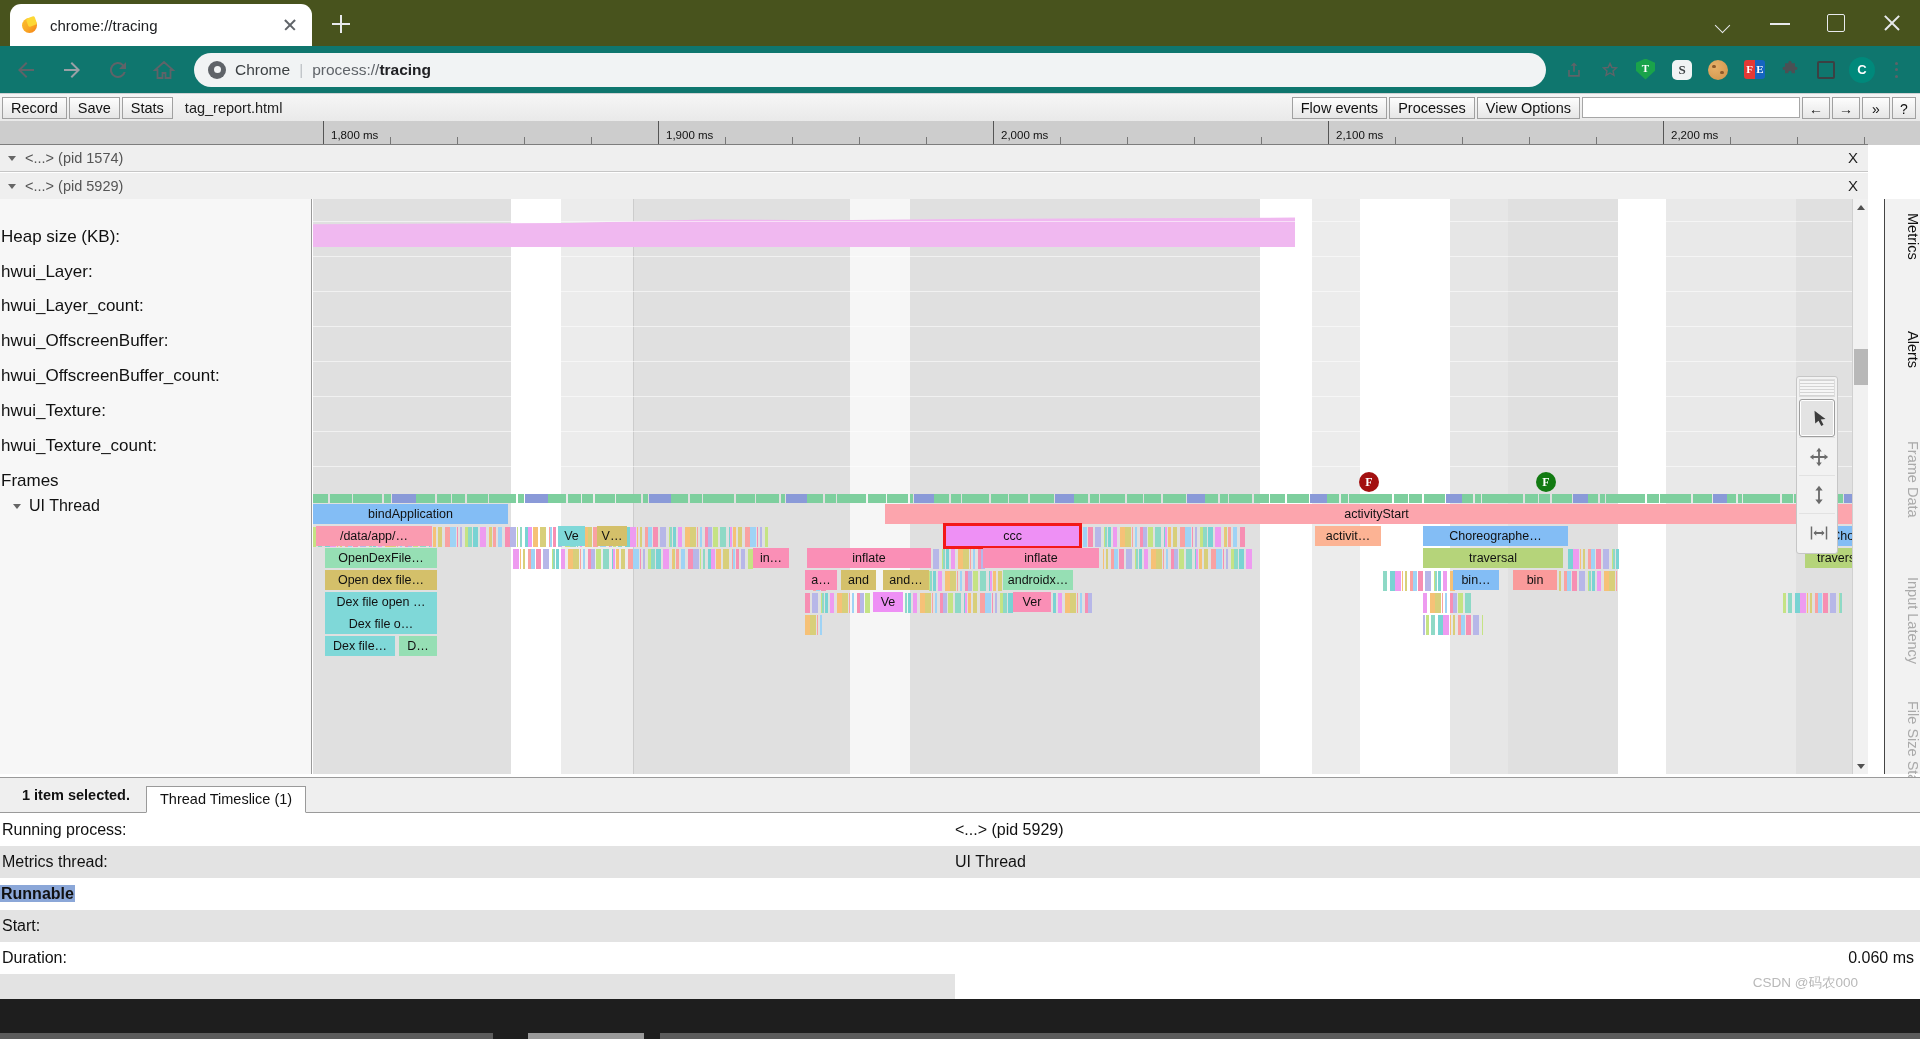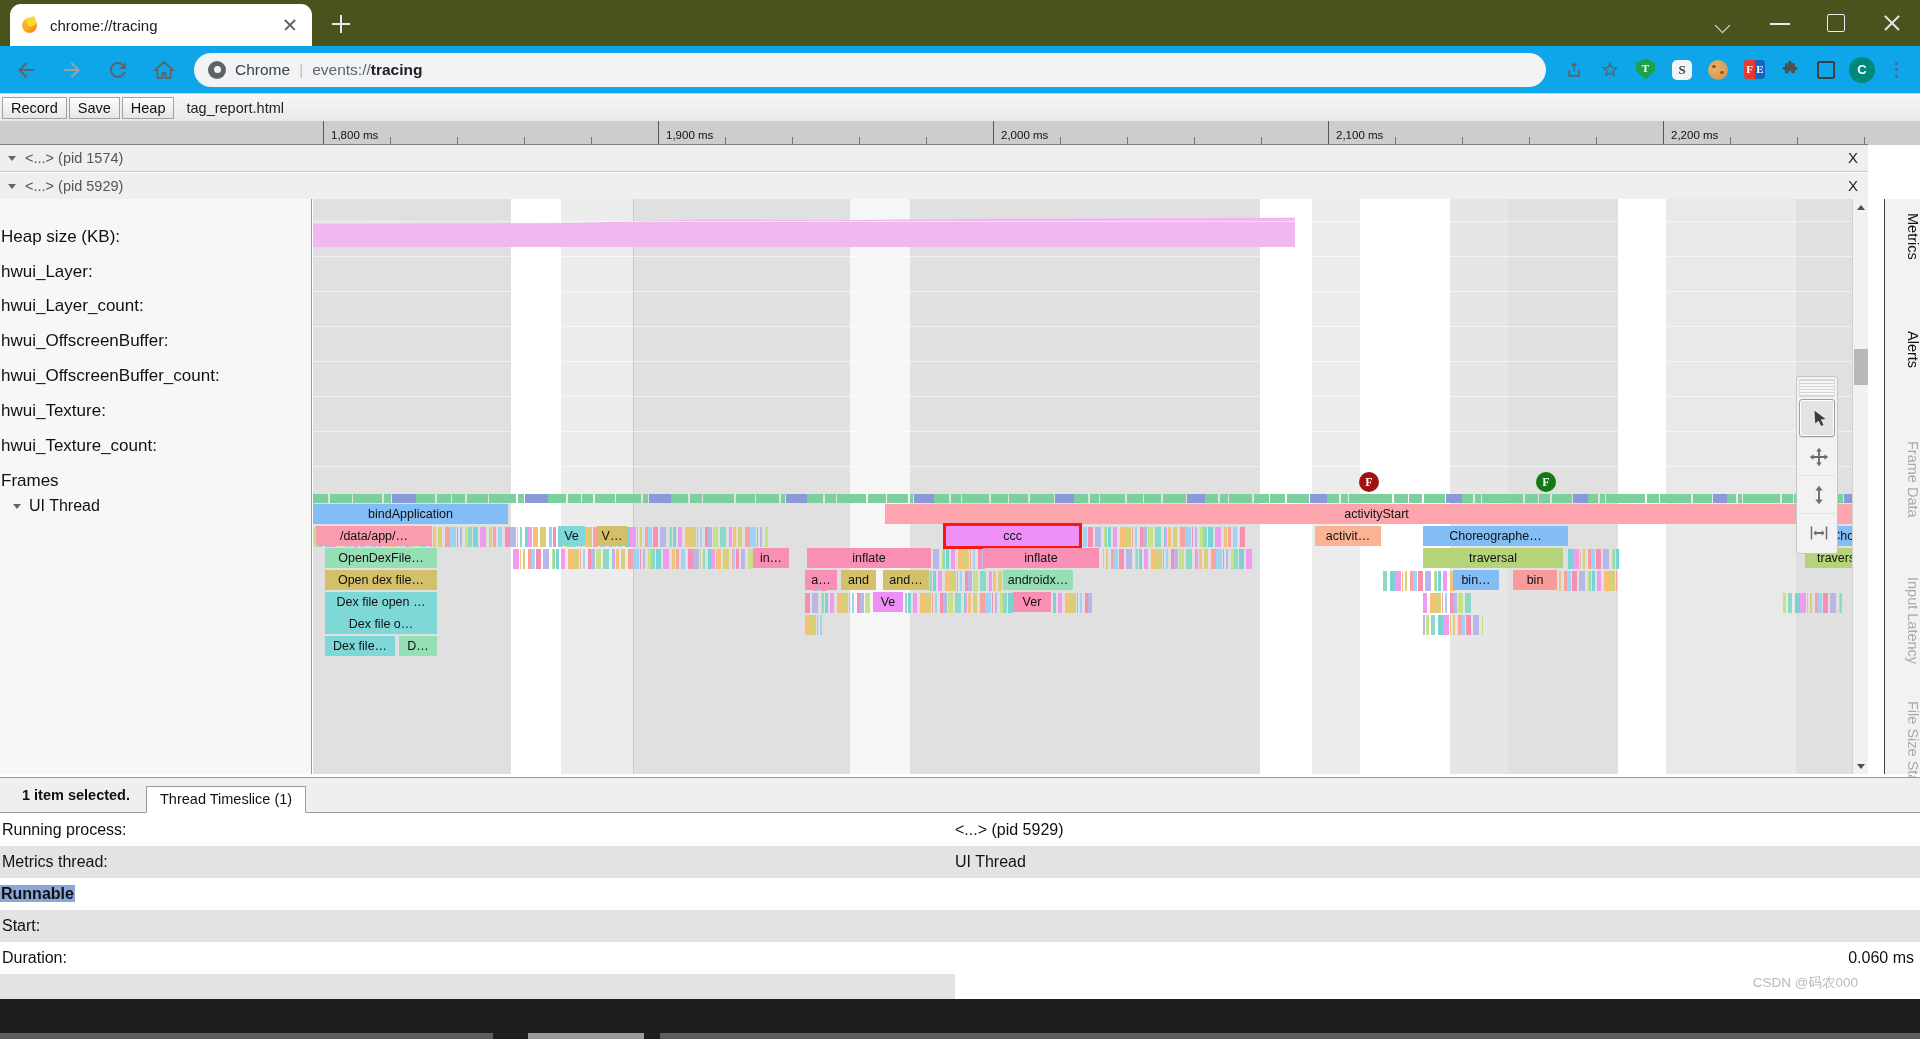--- a/index.html
+++ b/index.html
@@ -71,21 +71,21 @@
   .wc.close span.a { transform: rotate(45deg); }
   .wc.close span.b { transform: rotate(-45deg); }
   .wc.chev span {
     left: 21px; top: 20px; width: 11px; height: 11px; background: transparent;
     border-right: 1.8px solid #e8eaed; border-bottom: 1.8px solid #e8eaed;
     transform: rotate(45deg);
   }
 
   .browser-toolbar {
     position: absolute; top: 46px; left: 0; width: 1920px; height: 47px;
-    background: #0ea5e9; display: flex; align-items: center;
+    background: #0f766e; display: flex; align-items: center;
   }
   .navbtn {
     width: 40px; height: 40px; margin-left: 6px; position: relative;
     flex: 0 0 auto; cursor: pointer;
   }
   .navbtn svg { position: absolute; left: 8px; top: 8px; }
   .omnibox {
     flex: 1 1 auto; height: 34px; margin: 0 10px 0 10px;
     background: #f1f3f4; border-radius: 17px;
     display: flex; align-items: center; padding: 0 14px;
@@ -452,21 +452,21 @@
     </div>
     <div class="navbtn">
       <svg width="24" height="24" viewBox="0 0 24 24">
           <path d="M12 4 3 12h2.5v8h5v-5h3v5h5v-8H21z" fill="none" stroke="#5f6368" stroke-width="1.8"></path>
         </svg>
     </div>
     <div class="omnibox">
       <span class="omni-chrome-icon"></span>
       <span class="omni-label">Chrome</span>
       <span class="omni-sep">|</span>
-      <span class="omni-url"><span>events://</span><b>tracing</b></span>
+      <span class="omni-url"><span>process://</span><b>tracing</b></span>
     </div>
     <div class="tb-icons">
       <div class="tbi">
         <svg width="20" height="20" viewBox="0 0 24 24" style="position:absolute;left:8px;top:8px">
             <path d="M12 3 8 7h3v7h2V7h3zM5 12v8h14v-8h-2v6H7v-6z" fill="#5f6368"></path>
           </svg>
       </div>
       <div class="tbi">
         <svg width="20" height="20" viewBox="0 0 24 24" style="position:absolute;left:8px;top:8px">
             <path d="M12 4l2.3 5 5.4.5-4.1 3.6 1.2 5.3L12 15.6 7.2 18.4l1.2-5.3L4.3 9.5 9.7 9z" fill="none" stroke="#5f6368" stroke-width="1.7"></path>
@@ -506,23 +506,33 @@
           <span></span>
       </div>
     </div>
   </div>
 
   <div class="tracing-app">
 
     <div class="trace-toolbar">
       <button class="tbtn">Record</button>
       <button class="tbtn">Save</button>
-      <button class="tbtn">Heap</button>
+      <button class="tbtn">Stats</button>
       <span class="trace-filename">tag_report.html</span>
 
+      <div class="toolbar-right">
+        <button class="tbtn">Flow events</button>
+        <button class="tbtn">Processes</button>
+        <button class="tbtn">View Options</button>
+        <input class="searchbox" placeholder="" style="">
+        <button class="arrowbtn">←</button>
+        <button class="arrowbtn">→</button>
+        <button class="arrowbtn">»</button>
+        <button class="helpbtn">?</button>
+      </div>
     </div>
 
     <div class="ruler-row">
       <div class="ruler-left"></div>
       <div class="ruler-canvas" id="ruler-canvas">
           <div class="tickmajor" style="left: 10px;"></div>
           <div class="ticklabel" style="left: 10px;">1,800 ms</div>
           <div class="tickminor" style="left: 77px;"></div>
           <div class="tickminor" style="left: 144px;"></div>
           <div class="tickminor" style="left: 211px;"></div>

